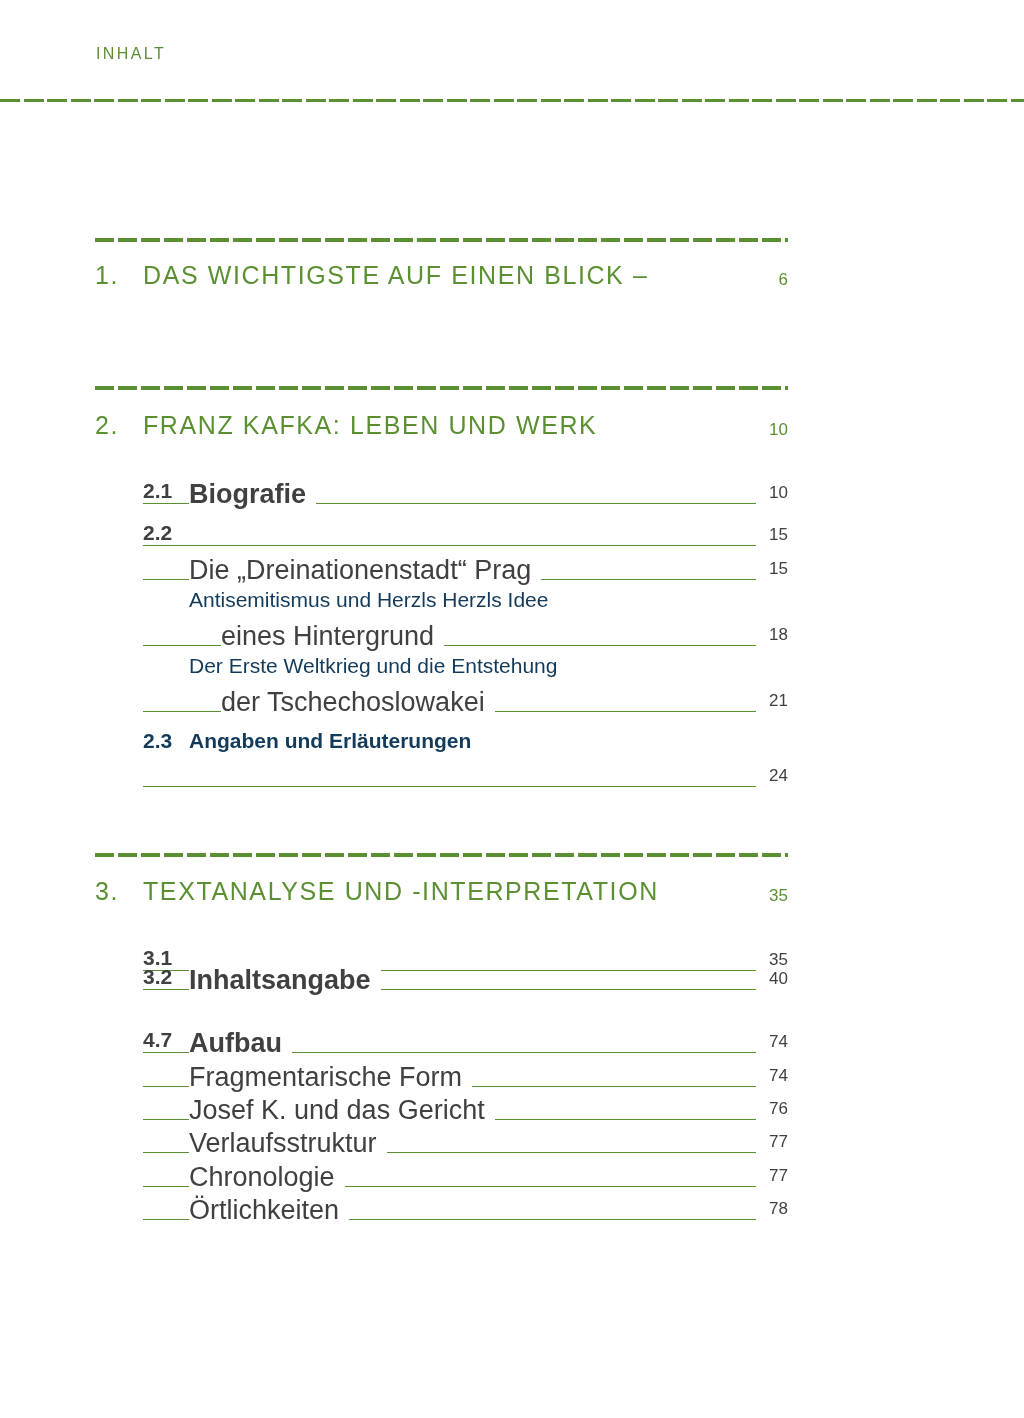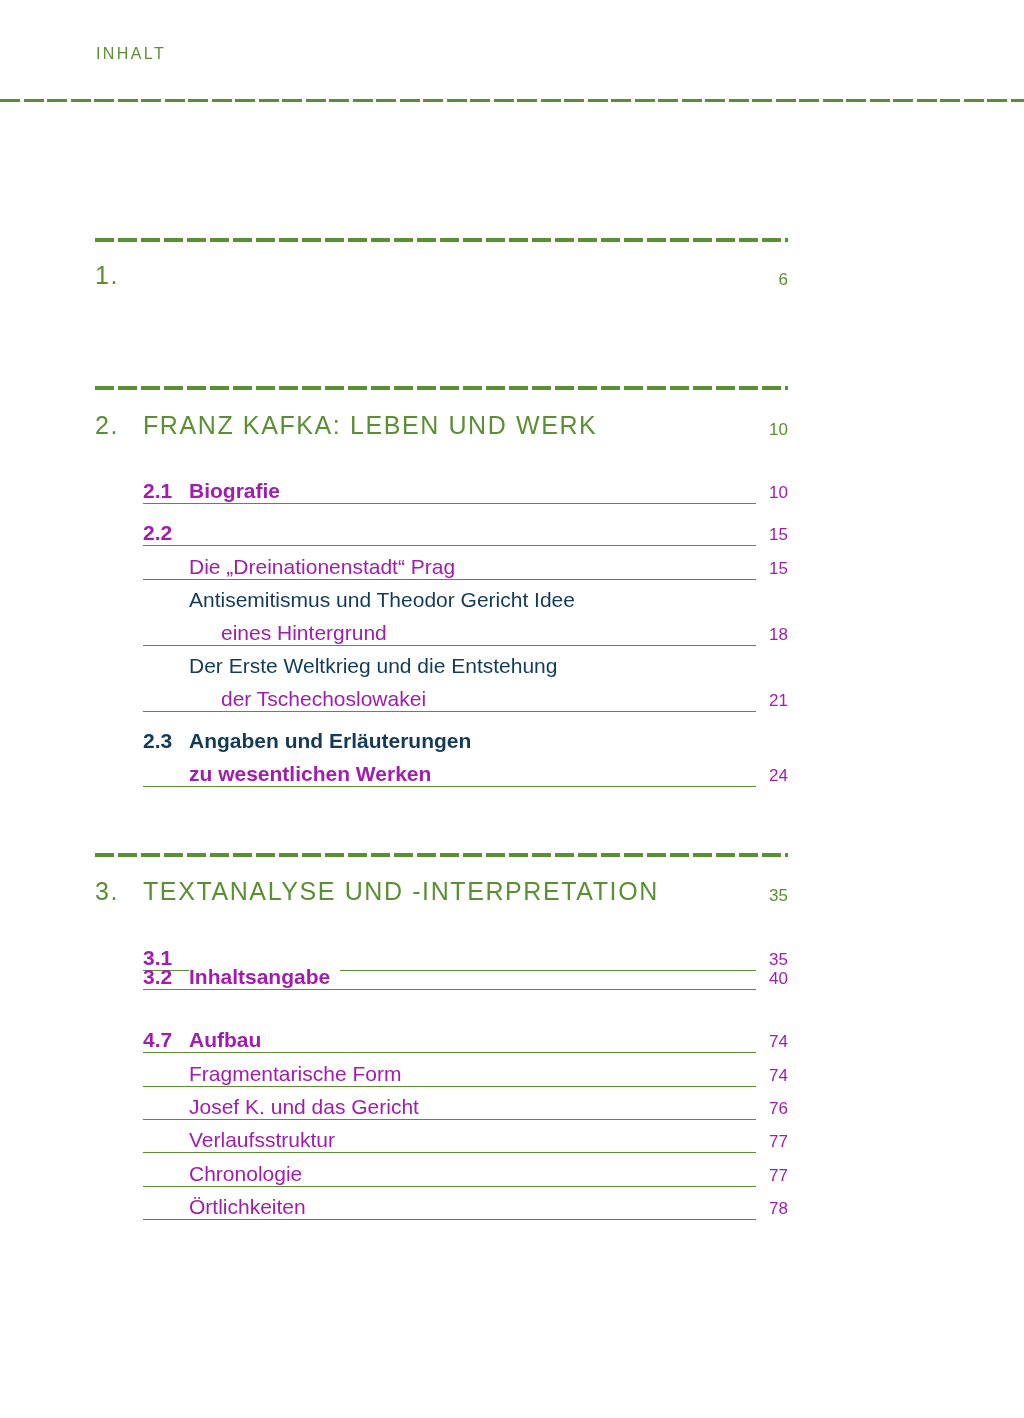--- a/index.html
+++ b/index.html
@@ -9,39 +9,40 @@
                 letter-spacing: 2.4px; color: #5b9032; text-align: right; }
   .top-rule { position: absolute; left: 0; top: 99px; width: 1024px; height: 3px;
               background: repeating-linear-gradient(to right, #5b9032 0 20px, transparent 20px 23.5px); }
   .sec-rule { position: absolute; left: 95px; width: 693px; height: 4px;
               background: repeating-linear-gradient(to right, #5b9032 0 19px, transparent 19px 23px); }
   .chapter { position: absolute; left: 95px; width: 693px; color: #5b9032;
              font-size: 25px; letter-spacing: 1.6px; line-height: 33px; }
   .chapter .num { position: absolute; left: 0; top: 0; }
   .chapter .title { position: absolute; left: 48px; top: 0; width: 580px; }
   .chapter .page { position: absolute; right: 0; top: 4px; font-size: 17px; letter-spacing: 0; }
-  .entry { position: absolute; left: 143px; width: 645px; height: 34px; color: #a21caf; }
+  .entry { position: absolute; left: 143px; width: 645px; height: 34px; color: #404040; }
   .entry .num { position: absolute; left: 0; top: 0; font-weight: bold; font-size: 21px; }
-  .entry .text { position: absolute; top: 0; font-size: 21px; white-space: nowrap; background: #fff; padding-right: 10px; z-index: 1; }
+  .entry .text { position: absolute; top: 0; font-size: 27px; white-space: nowrap; background: #fff; padding-right: 10px; z-index: 1; }
   .entry.bold .text { font-weight: bold; }
   .entry .leader { position: absolute; left: 0; right: 32px; bottom: 9px; height: 1px; background: #5b9032; }
   .entry .page { position: absolute; right: 0; top: 4px; font-size: 17px; }
   .wrap-line { position: absolute; color: #123a5a; font-size: 21px; white-space: nowrap; }
   .wrap-line.bold { font-weight: bold; }
 </style>
 </head>
 <body>
 
 <div class="page-label">INHALT</div>
 <div class="top-rule"></div>
 
 <div class="sec-rule" style="top:238px"></div>
 <div class="chapter" style="top:259px">
   <span class="num">1.</span>
   <div class="title">
+    <div>DAS WICHTIGSTE AUF EINEN BLICK –</div>
   </div>
   <span class="page">6</span>
 </div>
 
 <div class="sec-rule" style="top:386px"></div>
 <div class="chapter" style="top:409px">
   <span class="num">2.</span>
   <div class="title">FRANZ KAFKA: LEBEN UND WERK</div>
   <span class="page">10</span>
 </div>
@@ -58,38 +59,37 @@
   <div class="leader"></div>
   <span class="page">15</span>
 </div>
 
 <div class="entry" style="top:555px">
   <span class="text" style="left:46px">Die „Dreinationenstadt“ Prag</span>
   <div class="leader"></div>
   <span class="page">15</span>
 </div>
 
-<div class="wrap-line" style="left:189px; top:588px">Antisemitismus und Theodor Gericht Idee</div>
+<div class="wrap-line" style="left:189px; top:588px">Antisemitismus und Herzls Herzls Idee</div>
 <div class="entry" style="top:621px">
   <span class="text" style="left:78px">eines Hintergrund</span>
   <div class="leader"></div>
   <span class="page">18</span>
 </div>
 
 <div class="wrap-line" style="left:189px; top:654px">Der Erste Weltkrieg und die Entstehung</div>
 <div class="entry" style="top:687px">
   <span class="text" style="left:78px">der Tschechoslowakei</span>
   <div class="leader"></div>
   <span class="page">21</span>
 </div>
 
 <div class="wrap-line bold" style="left:143px; top:729px">2.3</div>
 <div class="wrap-line bold" style="left:189px; top:729px">Angaben und Erläuterungen</div>
 <div class="entry bold" style="top:762px">
-  <span class="text" style="left:46px">zu wesentlichen Werken</span>
   <div class="leader"></div>
   <span class="page">24</span>
 </div>
 
 <div class="sec-rule" style="top:853px"></div>
 <div class="chapter" style="top:875px">
   <span class="num">3.</span>
   <div class="title">TEXTANALYSE UND -INTERPRETATION</div>
   <span class="page">35</span>
 </div>

